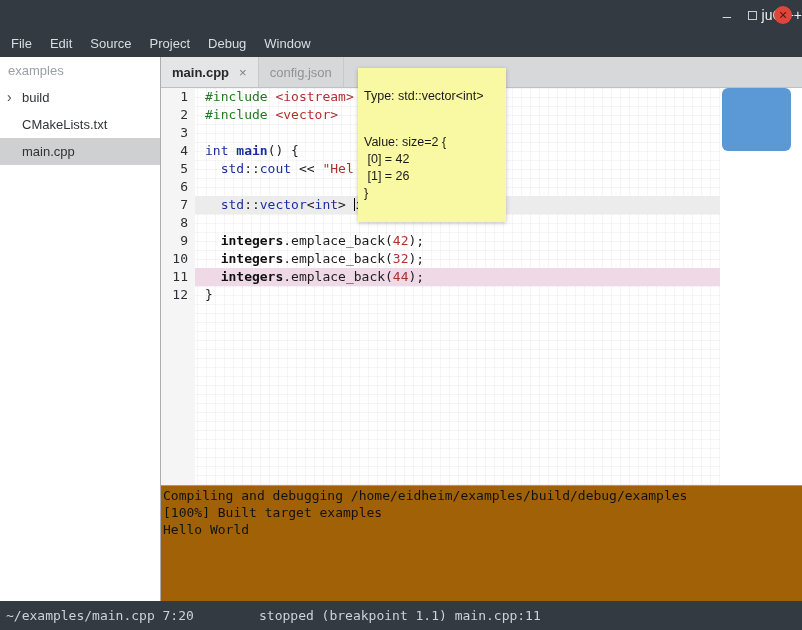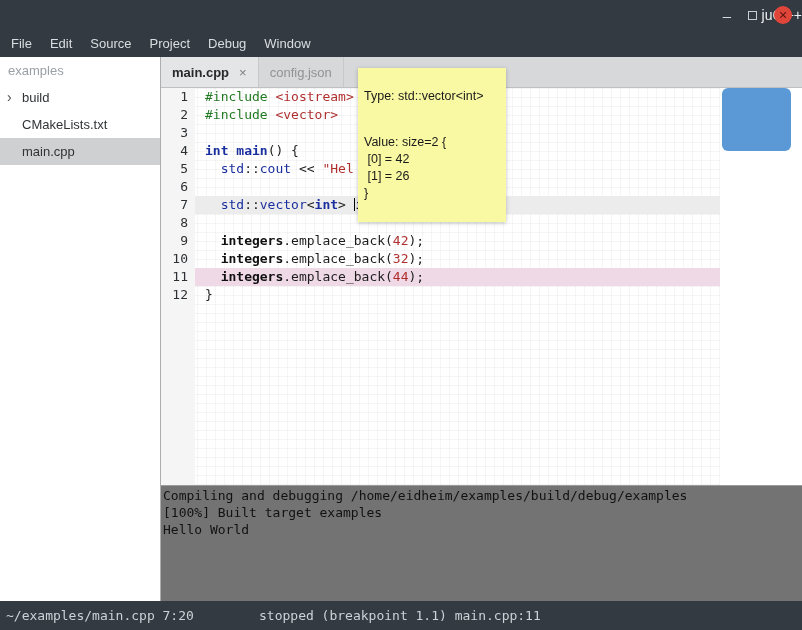--- a/index.html
+++ b/index.html
@@ -61,33 +61,33 @@
     background-size:9px 9px;}
   .gutter-strip{position:absolute;left:0;top:0;bottom:0;width:34px;background:#f5f5f6;}
   .rows{position:absolute;left:0;top:0;right:0;}
   .row{display:flex;height:18px;line-height:18px;font-family:"DejaVu Sans Mono",monospace;font-size:13px;}
   .gutter{width:34px;flex:none;text-align:right;padding-right:7px;color:#2e3133;}
   .code{flex:1;white-space:pre;color:#1c1c1c;padding-left:10px;}
   .row.hl-current .code{background:var(--current-line-bg);}
   .row.hl-stop .code{background:var(--stopped-line-bg);}
   .tok-pre{color:var(--syntax-preprocessor);}
   .tok-str{color:var(--syntax-string);}
-  .tok-kw{color:var(--syntax-keyword);font-weight:bold;}
+  .tok-kw{color:var(--syntax-keyword);font-weight:normal;}
   .tok-typ{color:var(--syntax-keyword);}
   .tok-fn{color:var(--syntax-keyword);font-weight:bold;}
   .tok-pun{color:#1c1c1c;}
   .tok-var{color:#101010;font-weight:bold;}
   .tok-num{color:var(--syntax-number);}
   .tok-caret{display:inline-block;width:1px;height:13px;background:#000;margin-right:1px;vertical-align:-2px;}
   .map{position:absolute;right:0;top:0;width:82px;bottom:0;background:#fff;}
   .map-slider{position:absolute;left:2px;top:0;width:69px;height:63px;background:var(--map-slider-blue);
               border-radius:6px;}
 
   
-  .terminal{position:absolute;left:161px;top:485px;right:0;height:116px;background:#737373;
+  .terminal{position:absolute;left:161px;top:485px;right:0;height:116px;background:#a16207;
             border-top:1px solid #9b9b9b;font-family:"DejaVu Sans Mono",monospace;font-size:13px;
             color:#121212;padding:1px 0 0 2px;}
   .term-line{height:17px;line-height:17px;white-space:pre;}
 
   
   .statusbar{position:absolute;left:0;top:601px;width:802px;height:29px;background:var(--chrome-bg);
              color:#ccd2d7;font-family:"DejaVu Sans Mono",monospace;font-size:13px;}
   .status-left{position:absolute;left:6px;top:0;line-height:29px;}
   .status-center{position:absolute;left:259px;top:0;line-height:29px;}
 

